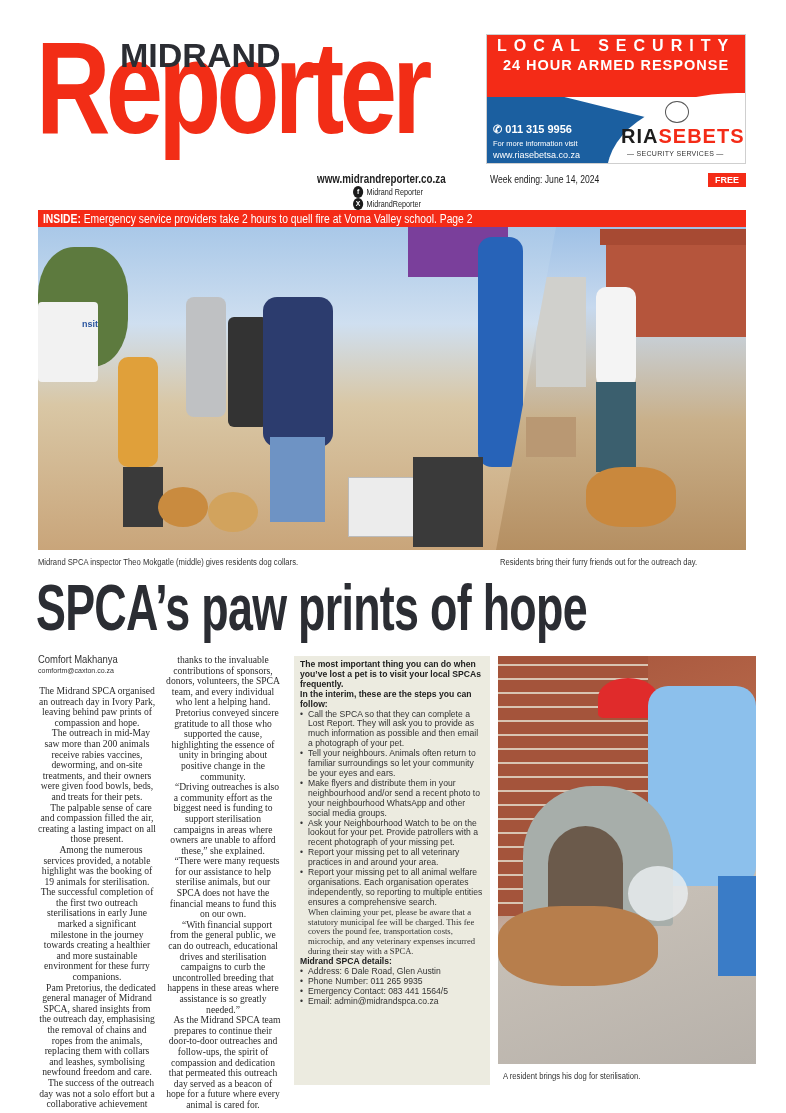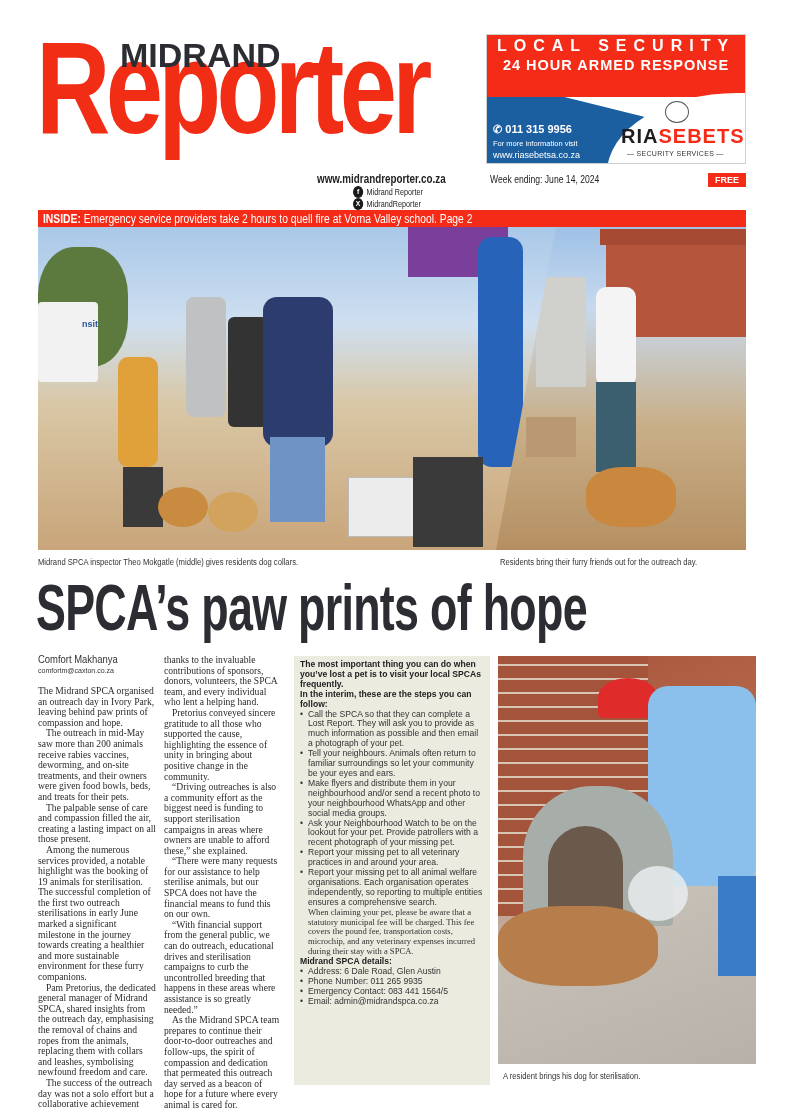--- a/index.html
+++ b/index.html
@@ -48,21 +48,21 @@
   .shape { position: absolute; padding-left: 40px; }
 
   .caption { position: absolute; font-size: 8.5px; color: #333; white-space: nowrap; transform: scaleX(0.9); transform-origin: left center; }
 
   
   .headline { position: absolute; left: 36px; top: 576px; font-family: "Liberation Sans", sans-serif; font-weight: bold; font-size: 64px; line-height: 1; color: #2b2d33; white-space: nowrap; transform: scaleX(0.7); transform-origin: left top; letter-spacing: -1px; }
 
   
   .byline { position: absolute; left: 38px; top: 653px; font-size: 10.5px; color: #333; transform: scaleX(0.9); transform-origin: left top; white-space: nowrap; }
   .byline-email { position: absolute; left: 38px; top: 666px; font-size: 8px; color: #333; transform: scaleX(0.88); transform-origin: left top; white-space: nowrap; }
-  .col { position: absolute; font-family: "Liberation Serif", serif; font-size: 9.6px; line-height: 10.6px; color: #2a2a2a; }
+  .col { position: absolute; font-family: "Liberation Serif", serif; font-size: 9.6px; line-height: 10.6px; color: #2a2a2a; text-align: center; }
   .col p { text-indent: 8px; }
   .col p.first { text-indent: 0; }
   .col1 { left: 38px; top: 686px; width: 118px; }
   .col2 { left: 164px; top: 655px; width: 118px; }
 
   
   .box { position: absolute; left: 294px; top: 656px; width: 196px; height: 429px; background: #ecebe0; padding: 4px 6px; font-size: 8.6px; line-height: 9.9px; color: #333; }
   .box-intro { font-weight: bold; color: #222; }
   .box ul { list-style: none; }
   .box li { position: relative; padding-left: 8px; }

